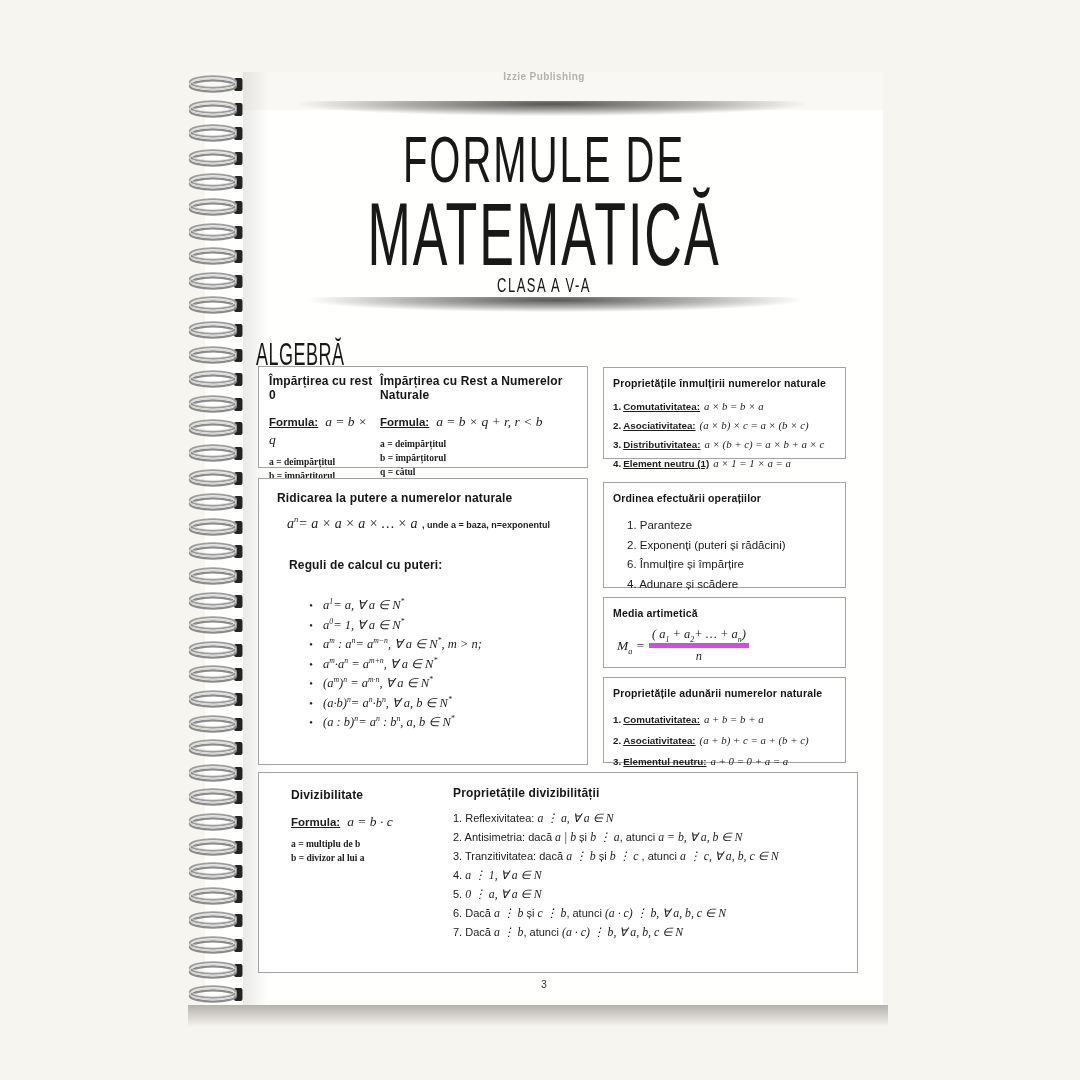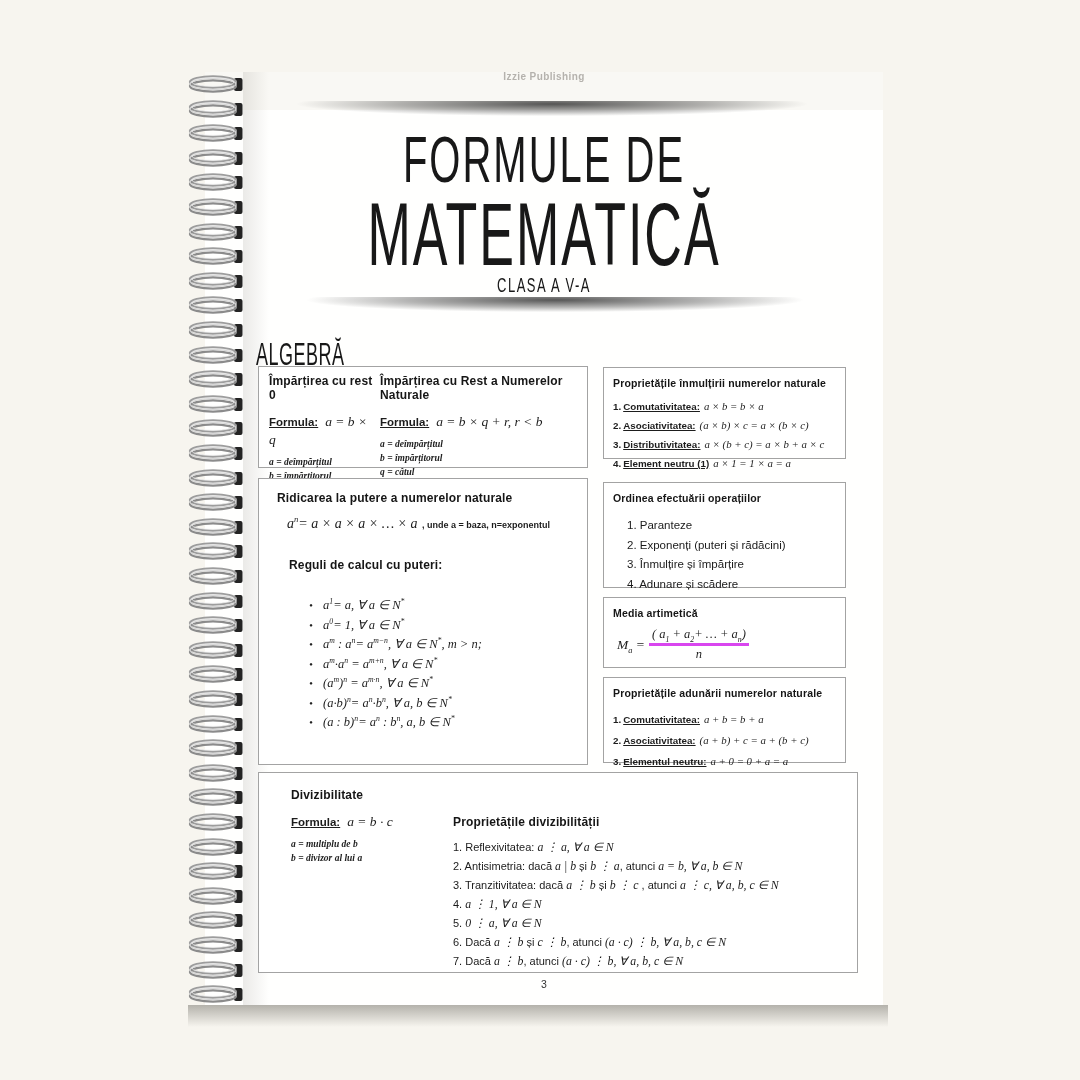--- a/index.html
+++ b/index.html
@@ -34,21 +34,21 @@
   .subtitle{top:274px;font-size:13px;letter-spacing:1.5px;transform:scaleY(1.5);transform-origin:50% 0;}
   .algebra{position:absolute;left:256px;top:337px;font-size:18px;letter-spacing:.5px;transform:scaleY(1.75);transform-origin:0 0;}
 
   
   .box{position:absolute;background:#fff;border:1.3px solid var(--border);z-index:3;}
   .bh{font-weight:700;font-size:10.5px;letter-spacing:.15px;color:#161616;}
   .bh-lg{font-size:12px;}
   .m{font-family:"Liberation Serif",serif;font-style:italic;}
   sup{font-size:62%;line-height:0;} sub{font-size:62%;line-height:0;}
   .flabel{font-weight:700;font-size:11.5px;text-decoration:underline;margin-right:7px;}
-  .legend-line{font-family:"Liberation Serif",serif;font-style:italic;font-weight:700;font-size:9.5px;line-height:14px;color:#222;}
+  .legend-line{font-family:"Liberation Serif",serif;font-weight:700;font-size:9.5px;line-height:14px;color:#222;}
 
   .box-division{left:258px;top:366px;width:330px;height:102px;padding:7px 8px 0 10px;display:flex;justify-content:center;}
   .div-col-l{width:107px;}
   .div-col-r{flex:1;padding-left:4px;}
   .formula-line{margin:10px 0 7px;}
   .formula-line .m{font-size:13.5px;}
 
   .box-powers{left:258px;top:478px;width:330px;height:287px;padding:12px 10px 0 12px;}
   .pow-formula{margin:9px 0 0 16px;}
   .pow-formula .m{font-size:14px;}
@@ -71,26 +71,26 @@
   .box-mult .props{margin-top:7px;}
   .box-add .props{margin-top:9px;}
   .box-add .prop-row{line-height:19px;}
 
   .order-list{margin:12px 0 10px 14px;}
   .order-item{font-size:11.5px;line-height:19.5px;color:#1b1b1b;}
 
   .mean-formula{margin:8px 0 0 4px;display:flex;align-items:center;}
   .mean-formula .lhs{font-size:13.5px;margin-right:4px;}
   .frac{display:inline-flex;flex-direction:column;align-items:center;}
-  .frac .num{font-size:12.5px;border-bottom:3px solid #d946ef;padding:0 3px 1px;}
+  .frac .num{font-size:12.5px;border-bottom:5px solid #d946ef;padding:0 3px 1px;}
   .frac .den{font-size:12.5px;padding-top:1px;}
 
   .box-divis{left:258px;top:772px;width:600px;height:201px;padding:13px 8px 0 32px;display:flex;}
   .divis-l{width:162px;padding-top:2px;}
-  .divis-r{flex:1;margin-top:29px;}
+  .divis-r{flex:1;}
   .div-rows{margin-top:9px;}
   .div-row{font-size:11px;line-height:19px;white-space:nowrap;color:#1b1b1b;}
   .div-row .tx{font-family:"Liberation Sans",sans-serif;}
   .div-row .mx{font-family:"Liberation Serif",serif;font-style:italic;font-size:11.8px;}
 
   .page-num{position:absolute;left:205px;top:978px;width:678px;text-align:center;font-size:10.5px;color:#333;}
 </style>
 </head>
 <body>
 
@@ -500,21 +500,21 @@
     <div class="prop-row"><span class="pnum">3.</span><span class="plabel">Distributivitatea:</span><span class="m pf">a × (b + c) = a × b + a × c</span></div>
     <div class="prop-row"><span class="pnum">4.</span><span class="plabel">Element neutru (1)</span><span class="m pf">a × 1 = 1 × a = a</span></div>
   </div>
 </div>
 
 <div class="box rbox box-order">
   <div class="bh">Ordinea efectuării operațiilor</div>
   <div class="order-list">
     <div class="order-item">1. Paranteze</div>
     <div class="order-item">2. Exponenți (puteri și rădăcini)</div>
-    <div class="order-item">3. Înmulțire și împărțire</div>
+    <div class="order-item">6. Înmulțire și împărțire</div>
     <div class="order-item">4. Adunare și scădere</div>
   </div>
 </div>
 
 <div class="box rbox box-mean">
   <div class="bh">Media artimetică</div>
   <div class="mean-formula">
     <span class="m lhs">M<sub>a</sub> =</span>
     <span class="frac">
       <span class="num m">( a<sub>1</sub> + a<sub>2</sub>+ … + a<sub>n</sub>)</span>

